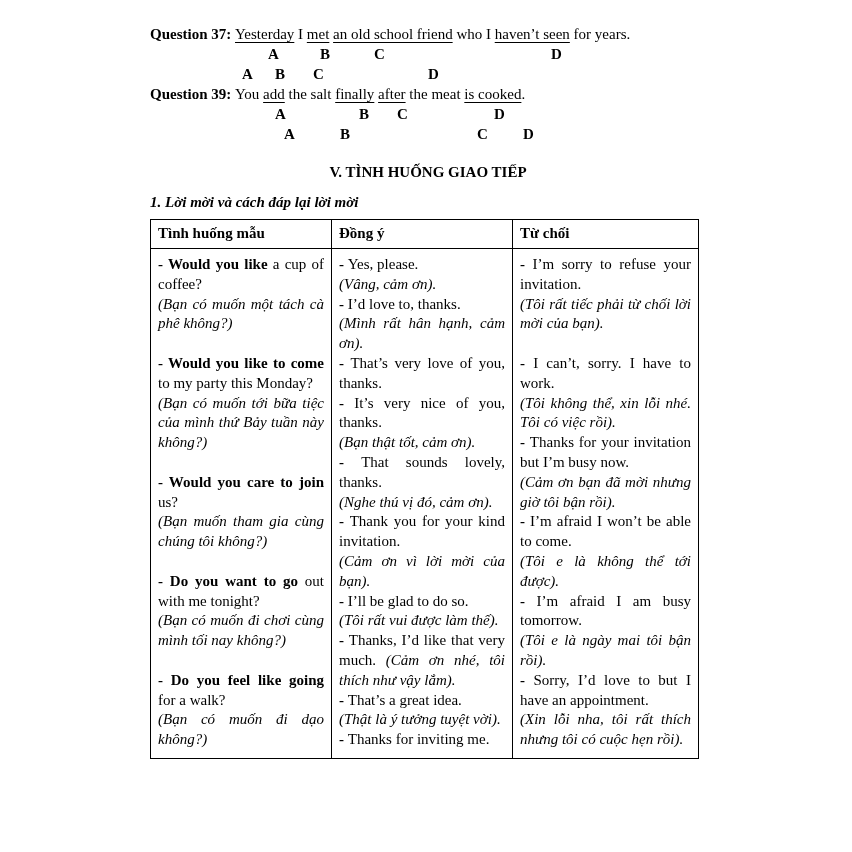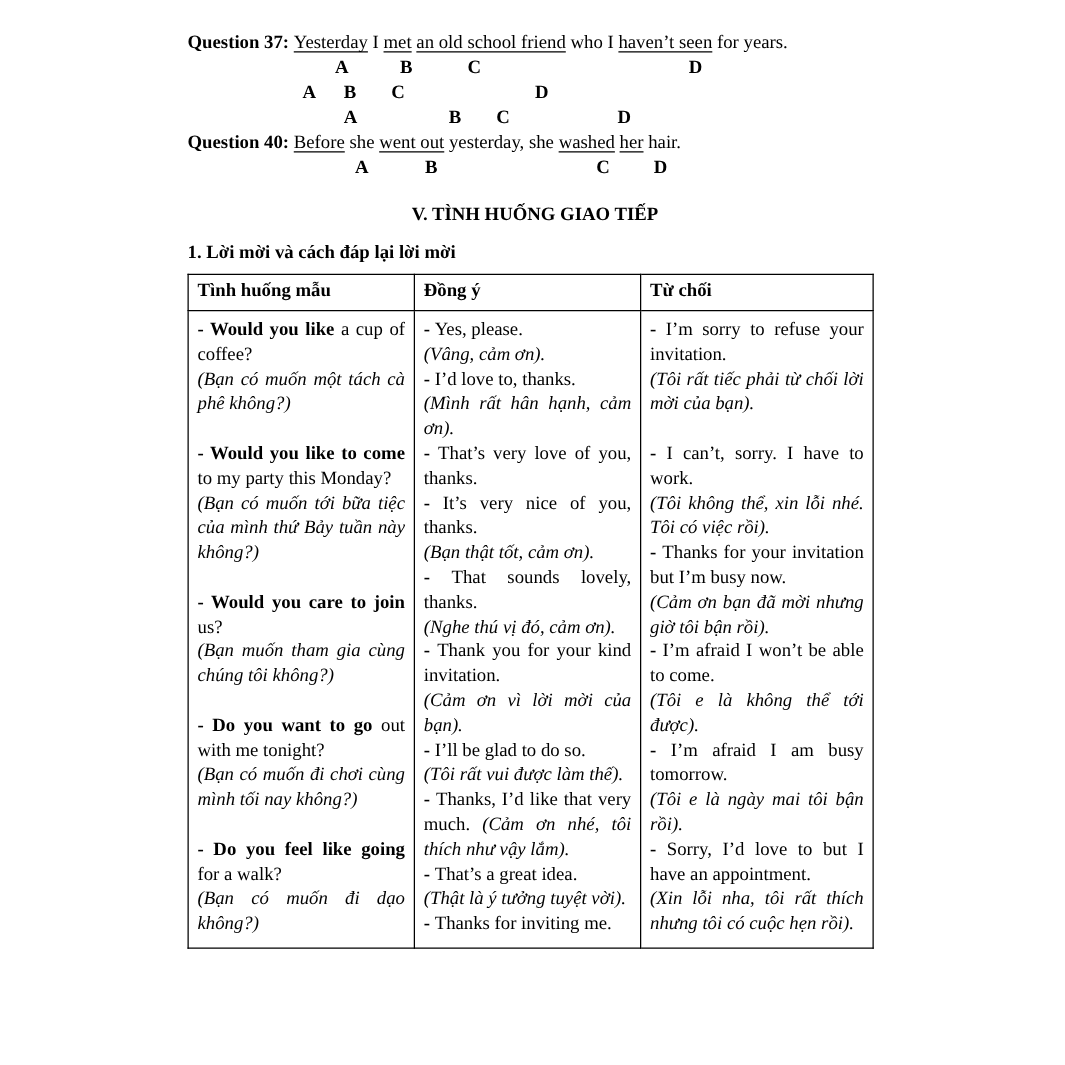--- a/index.html
+++ b/index.html
@@ -11,21 +11,21 @@
   }
   .content { margin-left:150px; width:556px; padding-top:24px; }
   .b { font-weight:bold; }
   .i { font-style:italic; }
   .u { text-decoration:underline; text-decoration-thickness:1px; text-underline-offset:3px; }
   .question-line { white-space:nowrap; line-height:20px; }
   .letters-row { position:relative; height:20px; font-weight:bold; }
   .letters-row span { position:absolute; top:0; line-height:20px; }
   .heading { font-weight:bold; margin-top:18px; line-height:21px;text-align:center; }
   .subheading { font-weight:bold; text-align:center; line-height:21px; margin-top:2px; }
-  .subsection { font-weight:bold; margin-top:9px; margin-bottom:7px; line-height:20px; }
+  .subsection { font-weight:bold; font-style:italic; margin-top:9px; margin-bottom:7px; line-height:20px; }
   .conv-table { border-collapse:collapse; width:548px; table-layout:fixed; }
   .conv-table th, .conv-table td { border:1px solid #000; vertical-align:top; }
   .conv-table th { text-align:left; font-weight:bold; padding:3px 7px 5px 7px; line-height:20px; }
   .conv-table td { padding:6px 7px 8px 7px; }
   .cell-line { line-height:19.8px; text-align:justify; }
   .cell-line.blank { height:19.8px; }
   .page-number { text-align:center; margin-top:5px; line-height:20px; }
 </style>
 </head>
 <body>
@@ -40,27 +40,27 @@
           <span style="left: 170px;">B</span>
           <span style="left: 224px;">C</span>
           <span style="left: 401px;">D</span>
         </div>
         <div class="letters-row">
           <span style="left: 92px;">A</span>
           <span style="left: 125px;">B</span>
           <span style="left: 163px;">C</span>
           <span style="left: 278px;">D</span>
         </div>
+        <div class="question-line"><span class="b">Question 39: </span><span>You </span><span class="u">add</span><span> the salt </span><span class="u">finally</span><span> </span><span class="u">after</span><span> the meat </span><span class="u">is cooked</span><span>.</span></div>
         <div class="letters-row">
           <span style="left: 125px;">A</span>
           <span style="left: 209px;">B</span>
           <span style="left: 247px;">C</span>
           <span style="left: 344px;">D</span>
         </div>
-        <div class="question-line"><span class="b">Question 40: </span><span class="u">Before</span><span> she </span><span class="u">went out</span><span> yesterday, she </span><span class="u">washed</span><span> </span><span class="u">her</span><span> hair.</span></div>
         <div class="letters-row">
           <span style="left: 134px;">A</span>
           <span style="left: 190px;">B</span>
           <span style="left: 327px;">C</span>
           <span style="left: 373px;">D</span>
         </div>
       </div>
 
     <div class="heading">V. TÌNH HUỐNG GIAO TIẾP</div>
     <div class="subsection">1. Lời mời và cách đáp lại lời mời</div>

